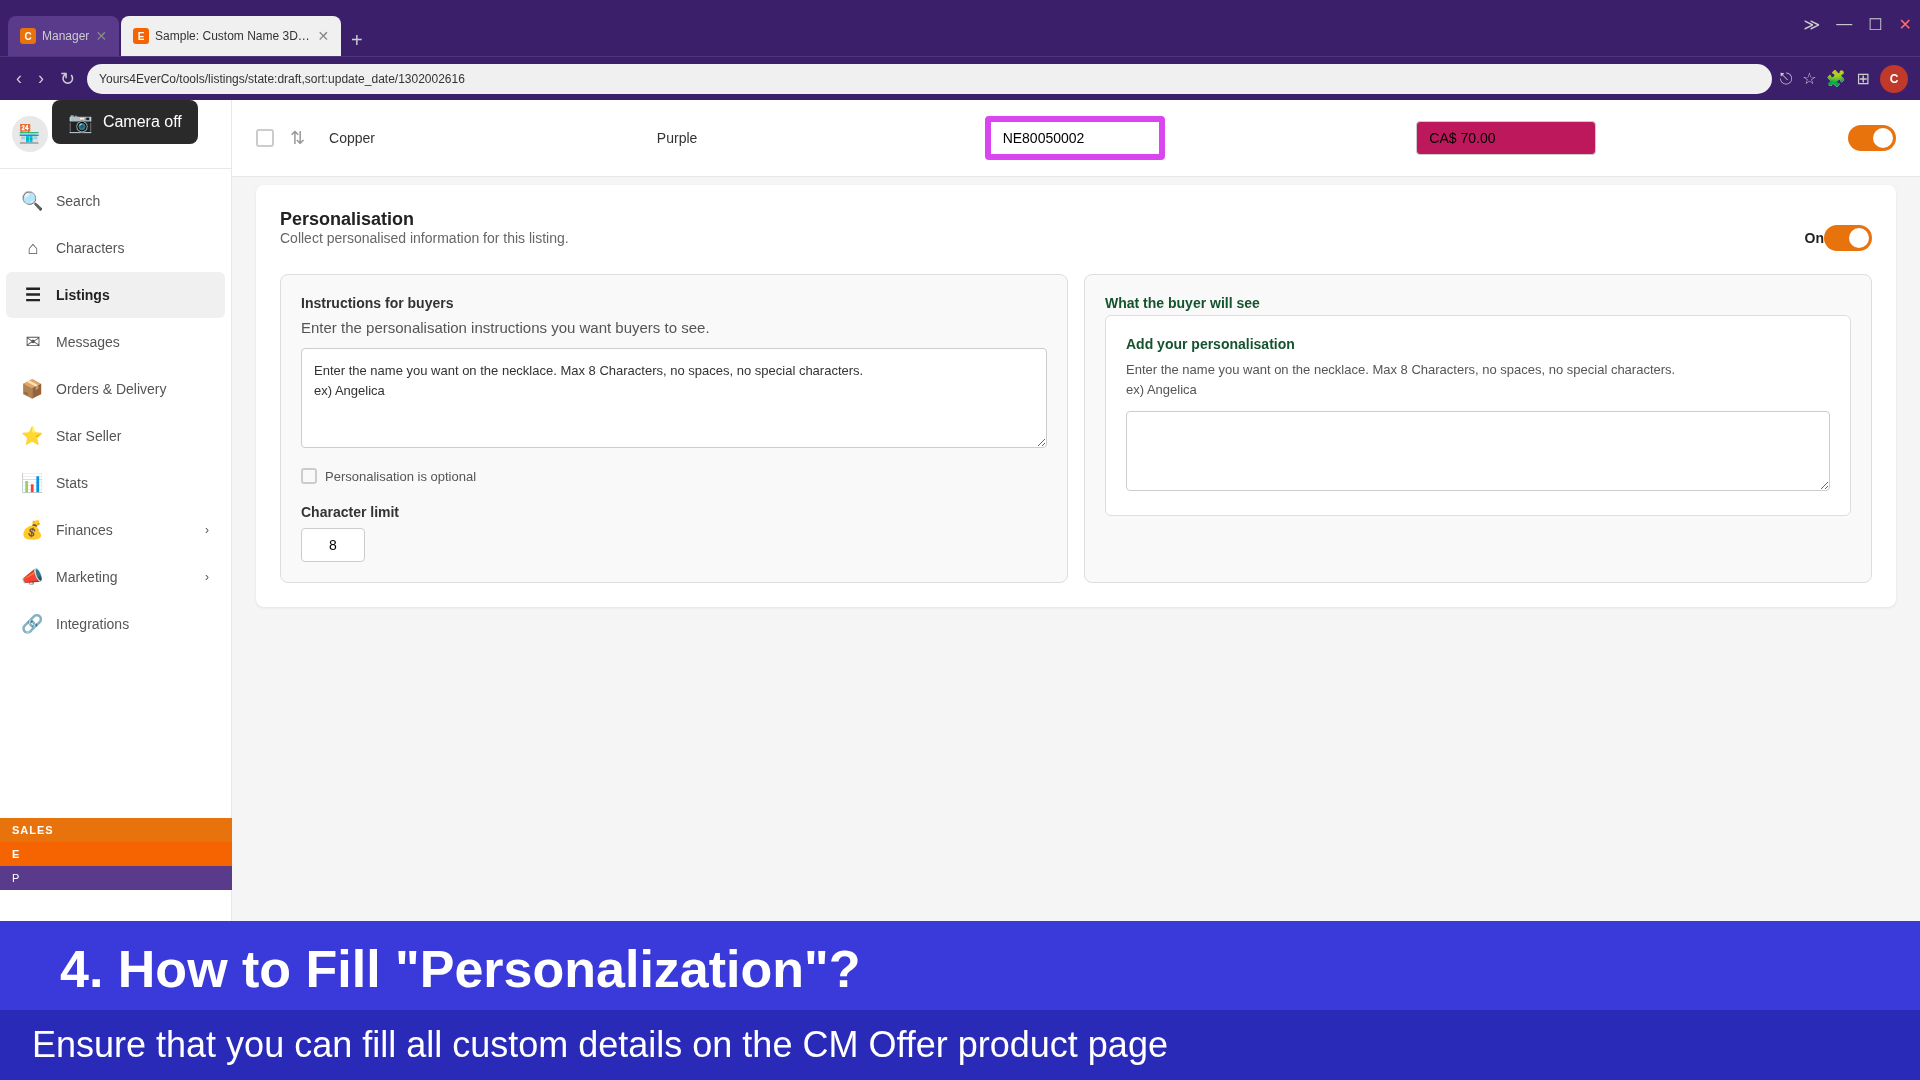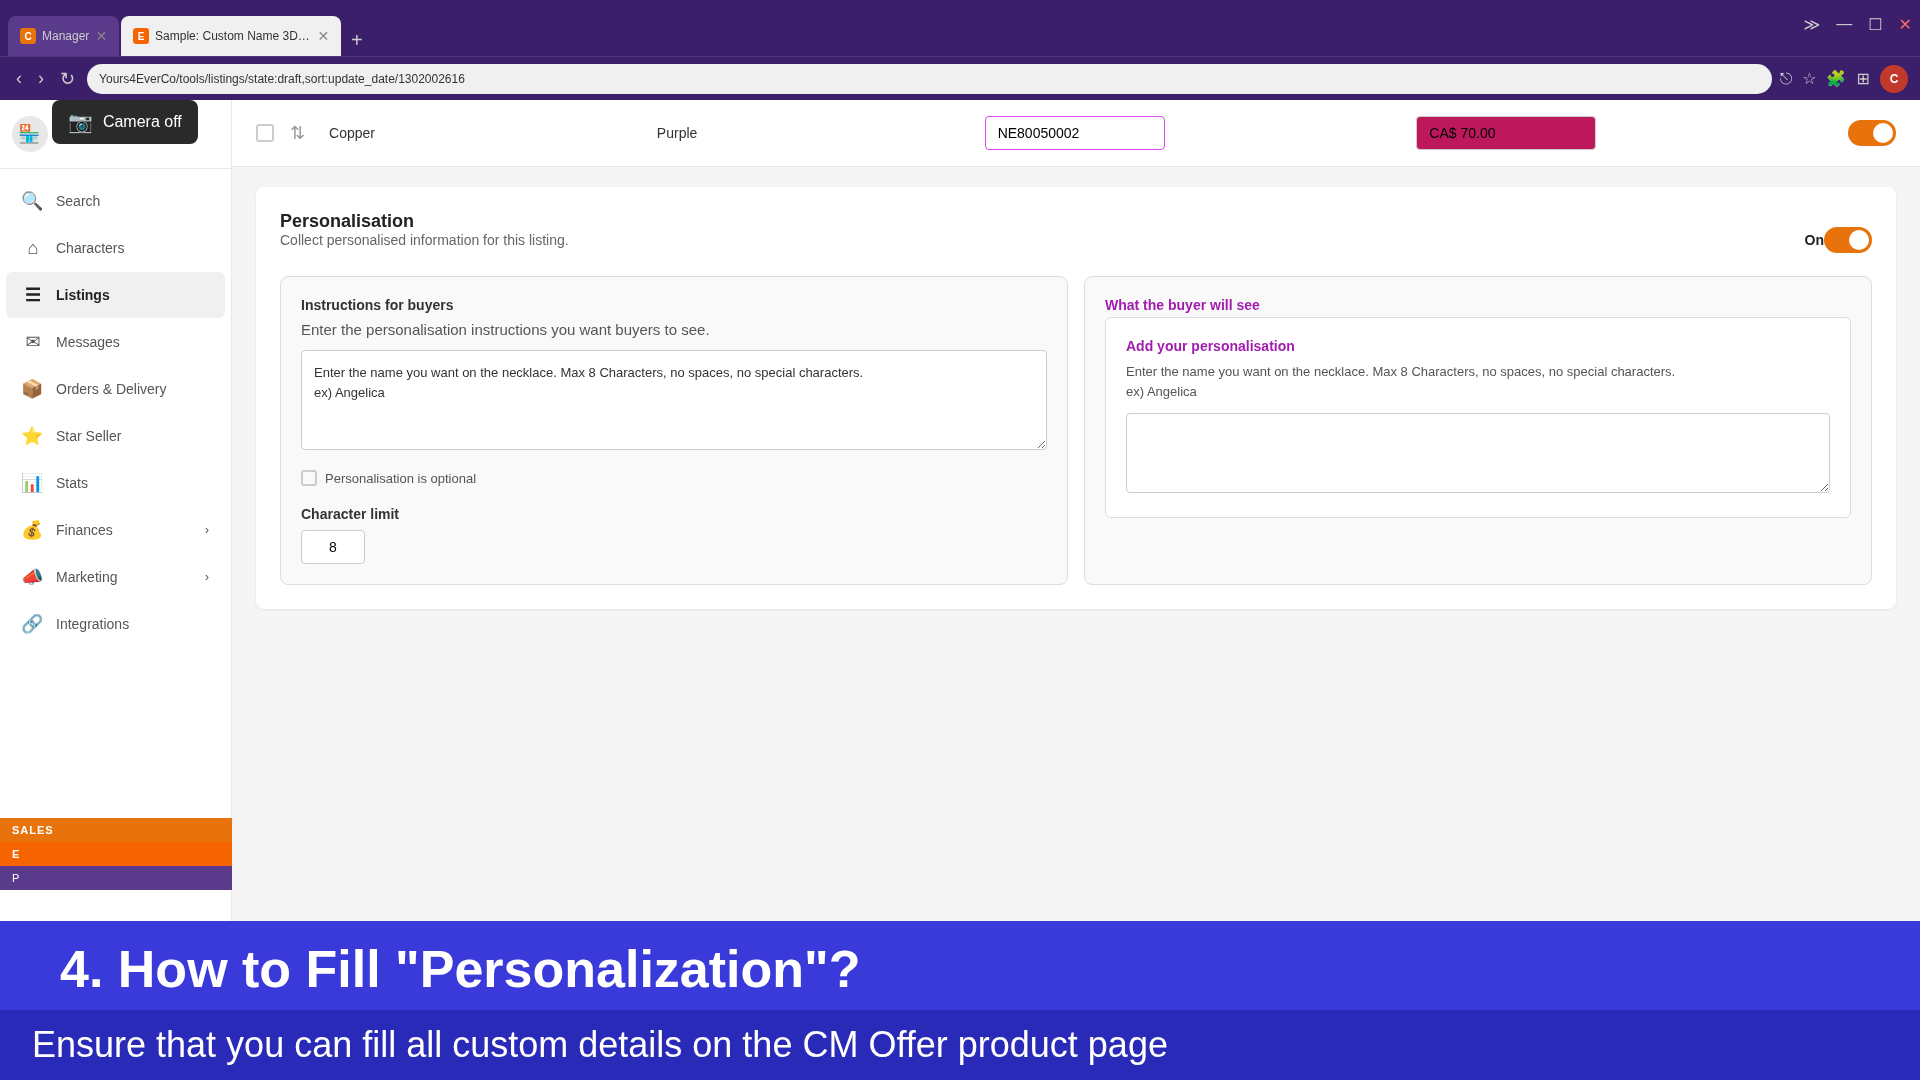--- a/index.html
+++ b/index.html
@@ -47,29 +47,29 @@
     .content { flex: 1; overflow-y: auto; background: #f5f5f5; }
 
     
     .table-row-section { background: white; margin-bottom: 4px; padding: 0 24px; border-bottom: 1px solid #e8e8e8; }
     .product-row { display: flex; align-items: center; padding: 16px 0; gap: 16px; }
     .row-checkbox { width: 18px; height: 18px; border: 2px solid #ccc; border-radius: 3px; flex-shrink: 0; }
     .row-drag { color: #999; font-size: 18px; flex-shrink: 0; }
     .row-material { flex: 1.5; font-size: 14px; color: #333; padding-left: 8px; }
     .row-color { flex: 1.5; font-size: 14px; color: #333; }
     .row-sku { flex: 2; }
-    .sku-input { border: 1px solid #d946ef; border-radius: 4px; padding: 8px 12px; font-size: 14px; width: 180px; }
+    .sku-input { border: 6px solid #d946ef; border-radius: 4px; padding: 8px 12px; font-size: 14px; width: 180px; }
     .row-price { flex: 2; }
     .price-display { border: 1px solid #ccc; border-radius: 4px; padding: 8px 12px; font-size: 14px; width: 180px; background: #be185d; }
     .row-toggle { margin-left: auto; }
     .toggle-on { width: 48px; height: 26px; background: #e8720c; border-radius: 13px; position: relative; cursor: pointer; }
     .toggle-on::after { content: ''; position: absolute; right: 3px; top: 3px; width: 20px; height: 20px; background: white; border-radius: 50%; }
 
     
-    .section-card { background: white; margin: 20px 24px; border-radius: 8px; padding: 24px; box-shadow: 0 1px 3px rgba(0,0,0,0.08); }
+    .section-card { background: white; margin: 8px 24px; border-radius: 8px; padding: 24px; box-shadow: 0 1px 3px rgba(0,0,0,0.08); }
     .section-header { display: flex; align-items: center; justify-content: space-between; margin-bottom: 8px; }
     .section-title { font-size: 18px; font-weight: 600; color: #222; }
     .section-desc { font-size: 14px; color: #666; margin-bottom: 20px; }
     .toggle-row { display: flex; align-items: center; }
     .toggle-label { font-size: 14px; font-weight: 600; color: #222; }
 
     
     .two-col { display: flex; gap: 16px; }
     .left-col { flex: 1; background: #f9f9f9; border: 1px solid #ddd; border-radius: 8px; padding: 20px; }
     .right-col { flex: 1; background: #f9f9f9; border: 1px solid #ddd; border-radius: 8px; padding: 20px; }
@@ -77,21 +77,21 @@
     .col-label { font-size: 15px; color: #555; margin-bottom: 12px; }
     .instructions-textarea { width: 100%; min-height: 100px; border: 1px solid #ccc; border-radius: 4px; padding: 12px; font-size: 13px; color: #333; resize: vertical; font-family: inherit; line-height: 1.5; }
     .checkbox-row { display: flex; align-items: center; gap: 8px; margin-top: 16px; }
     .checkbox-sq { width: 16px; height: 16px; border: 2px solid #ccc; border-radius: 3px; flex-shrink: 0; }
     .checkbox-label { font-size: 13px; color: #555; }
     .char-limit-section { margin-top: 20px; }
     .char-limit-label { font-size: 14px; font-weight: 600; color: #333; margin-bottom: 8px; }
     .char-input { width: 64px; border: 1px solid #ccc; border-radius: 4px; padding: 8px; font-size: 14px; text-align: center; }
 
     
-    .preview-title { font-size: 14px; font-weight: 600; color: #a21caf; margin-bottom: 4px; }
+    .preview-title { font-size: 14px; font-weight: 600; color: #14532d; margin-bottom: 4px; }
     .preview-text { font-size: 13px; color: #555; margin-bottom: 12px; line-height: 1.5; }
     .preview-input { width: 100%; height: 80px; border: 1px solid #ccc; border-radius: 4px; resize: vertical; }
 
     
     .camera-widget { position: absolute; top: 100px; left: 52px; background: #2a2a2a; border-radius: 8px; padding: 10px 16px; display: flex; align-items: center; gap: 10px; z-index: 10; }
     .camera-icon { color: white; font-size: 20px; }
     .camera-text { color: white; font-size: 16px; font-weight: 500; }
 
     
     .overlay-banner { position: absolute; bottom: 0; left: 0; right: 0; z-index: 20; }

